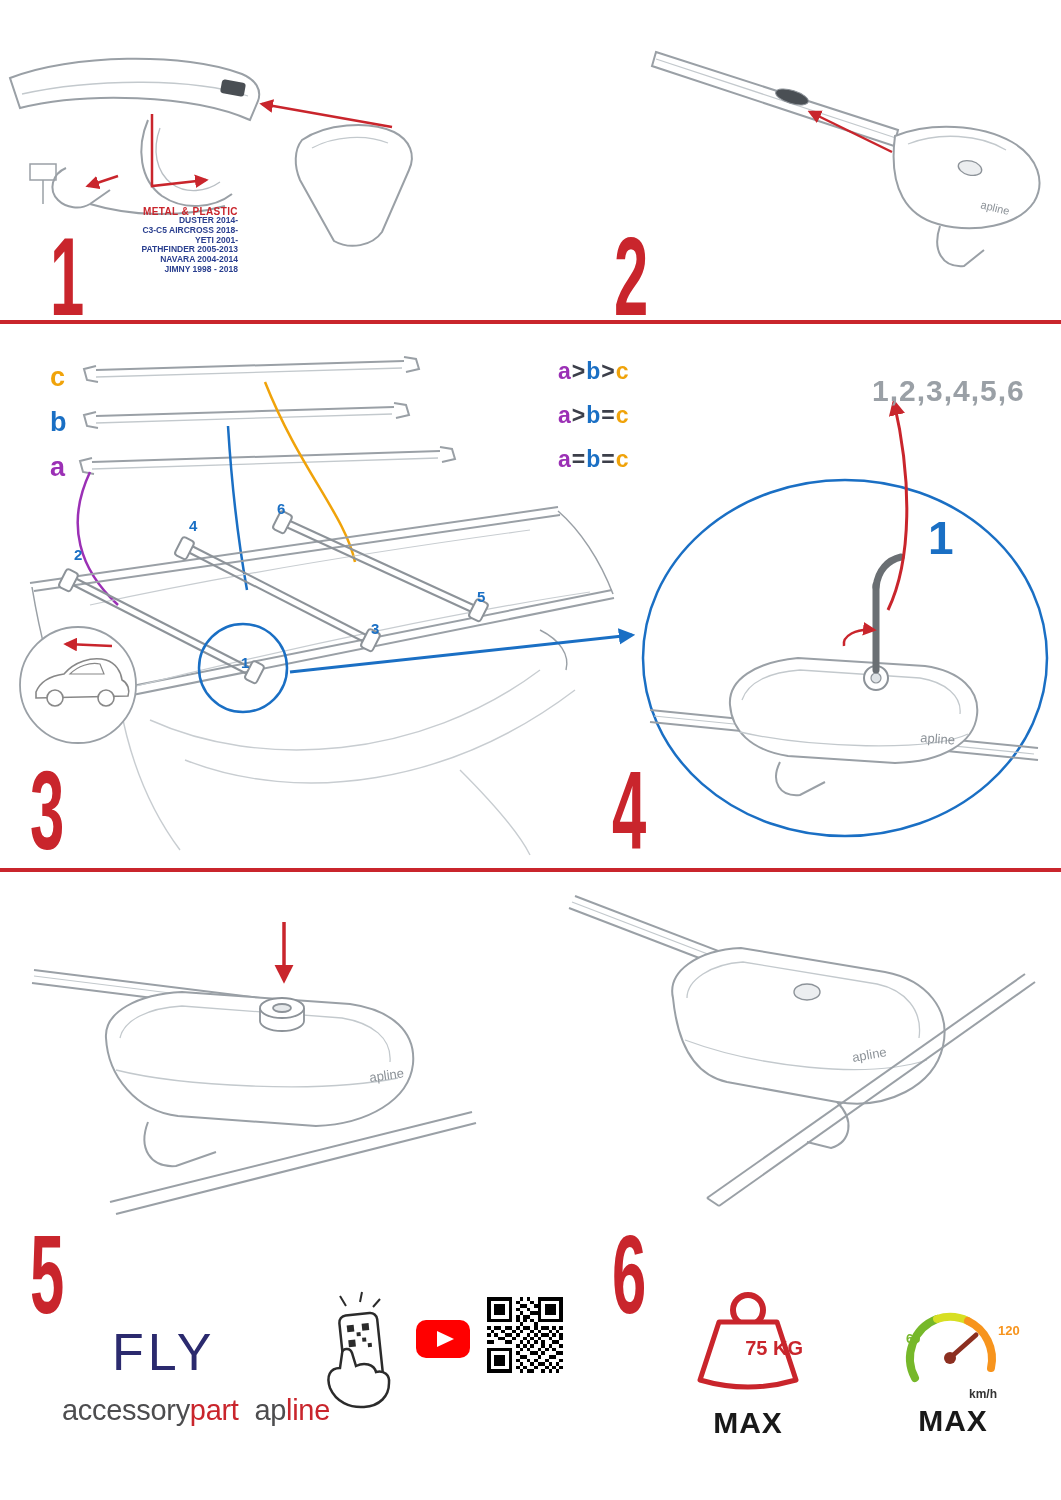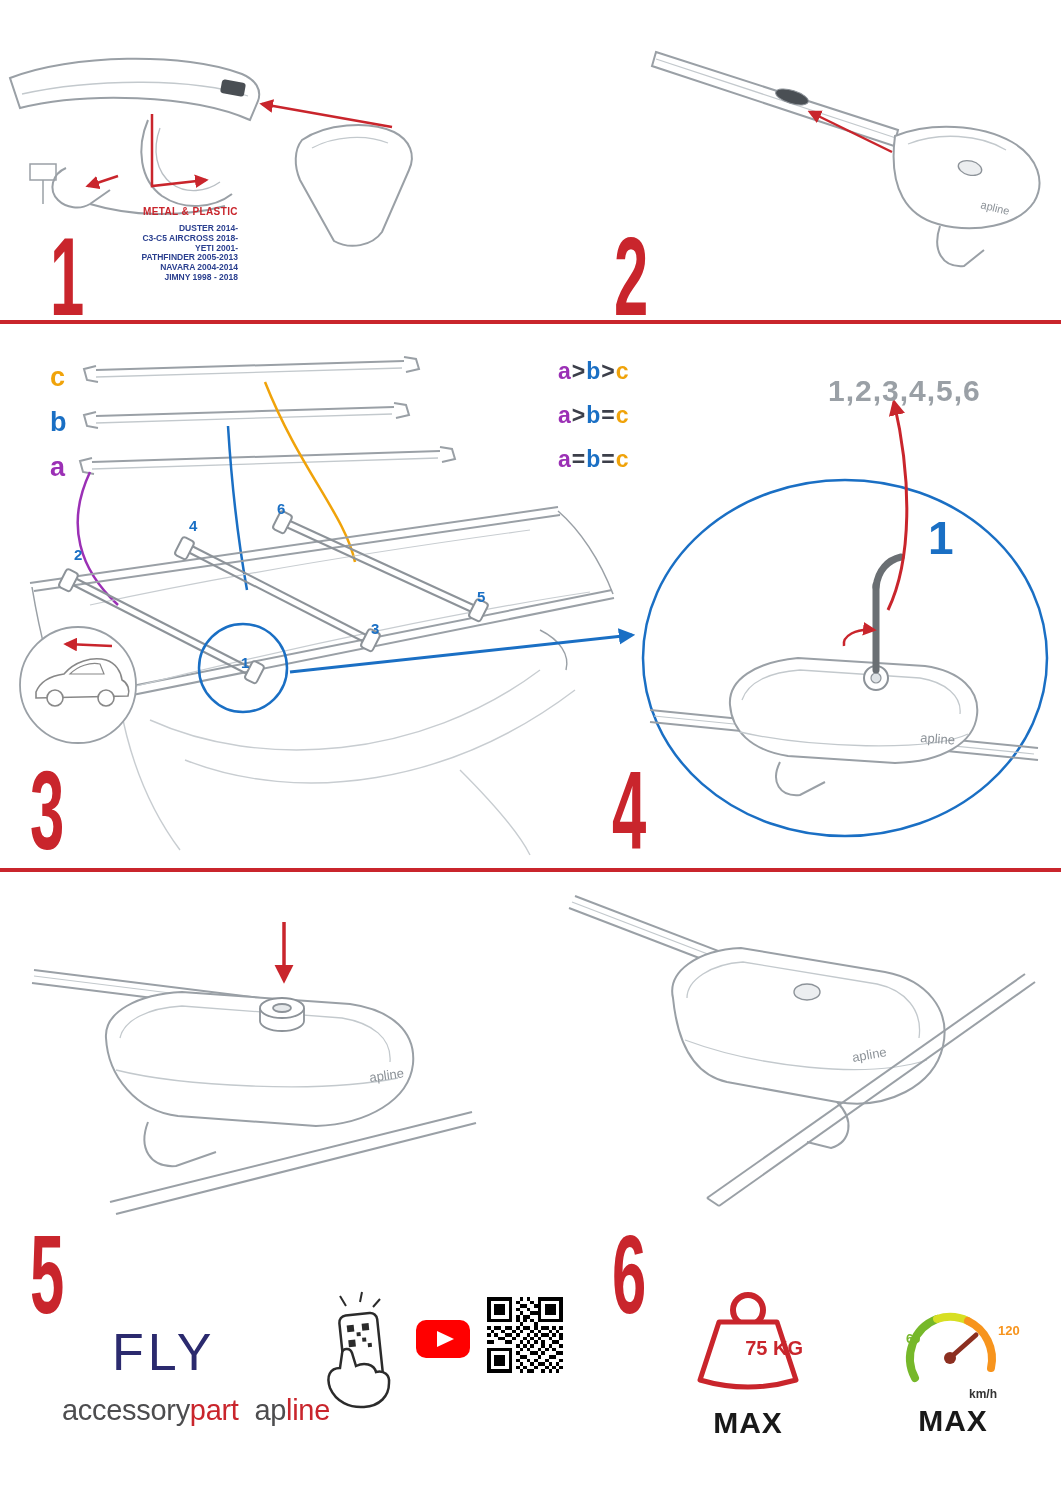--- a/index.html
+++ b/index.html
@@ -62,21 +62,21 @@
       <path d="M392,99 L262,76" marker-end="url(#ra)"></path>
       <path d="M152,86 L152,158 L206,152" marker-end="url(#ra)"></path>
       <path d="M118,148 L88,158" marker-end="url(#ra)"></path>
     </g>
     <g fill="none" stroke="#9aa0a6" stroke-width="1.5">
       <rect x="30" y="136" width="26" height="16"></rect>
       <path d="M43,152 L43,176"></path>
     </g>
   </svg>
   <div class="abs material-label" style="left:80px;top:206px;width:158px">METAL &amp; PLASTIC</div>
-  <div class="abs models" style="left:80px;top:224px;width:158px">
+  <div class="abs models" style="left:80px;top:216px;width:158px">
     <div>DUSTER 2014-</div>
     <div>C3-C5 AIRCROSS 2018-</div>
     <div>YETI 2001-</div>
     <div>PATHFINDER 2005-2013</div>
     <div>NAVARA 2004-2014</div>
     <div>JIMNY 1998 - 2018</div>
   </div>
   <div class="abs stepnum" style="left:50px;top:232px">1</div>
 
   <svg class="abs" style="left:640px;top:40px" width="410" height="250" viewBox="0 0 410 250">
@@ -202,21 +202,21 @@
       <circle cx="246" cy="308" r="5" fill="#dfe3e6" stroke="#8d9399" stroke-width="1.2"></circle>
     </g>
     <g fill="none" stroke="#6a6f73" stroke-width="7" stroke-linecap="round">
       <path d="M246,215 L246,300"></path>
       <path d="M246,217 C248,200 258,190 271,187"></path>
     </g>
     <path d="M214,276 C212,266 226,258 244,260" fill="none" stroke="#c9252c" stroke-width="2.5" marker-end="url(#ra)"></path>
     <path d="M258,240 C282,190 282,110 264,32" fill="none" stroke="#c9252c" stroke-width="3" marker-end="url(#ra)"></path>
     <text x="290" y="372" transform="rotate(4 290 372)" font-size="13" fill="#8d9399">apline</text>
   </svg>
-  <div class="abs seq" style="left:828px;top:376px">1,2,3,4,5,6</div>
+  <div class="abs seq" style="left:872px;top:376px">1,2,3,4,5,6</div>
   <div class="abs bigblue" style="left:928px;top:515px">1</div>
   <div class="abs stepnum" style="left:612px;top:766px">4</div>
 
   <div class="divider" style="top:868px"></div>
 
   <svg class="abs" style="left:20px;top:880px" width="470" height="345" viewBox="0 0 470 345">
     <g fill="none" stroke="#9aa0a6" stroke-width="2">
       <path d="M14,90 L240,118"></path>
         <path d="M12,103 L238,131"></path>
       <path d="M14,96 L238,124" stroke="#c3c9cd" stroke-width="1.2"></path>

